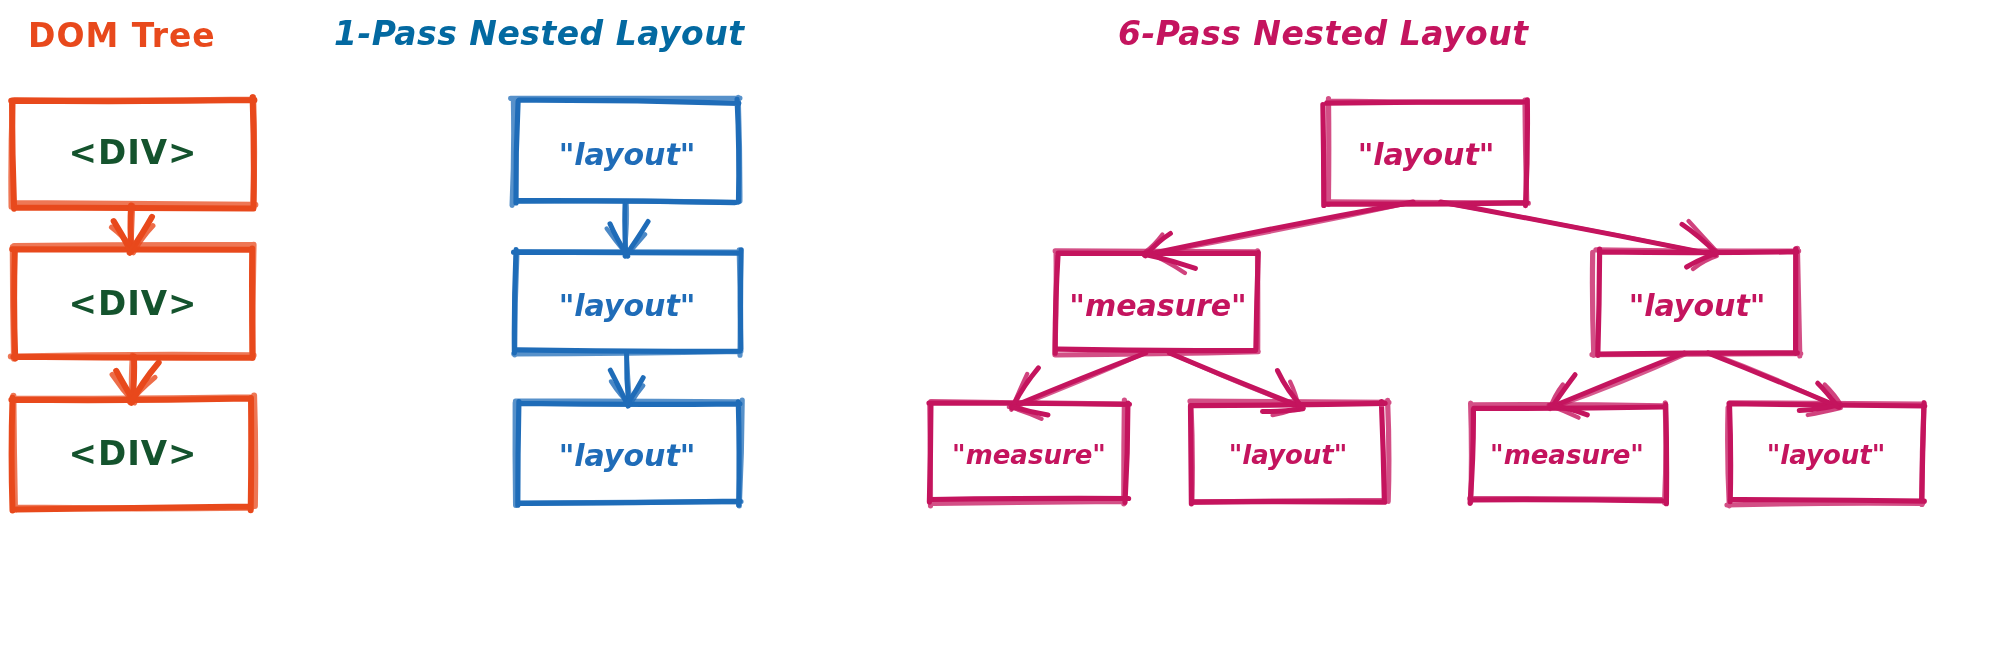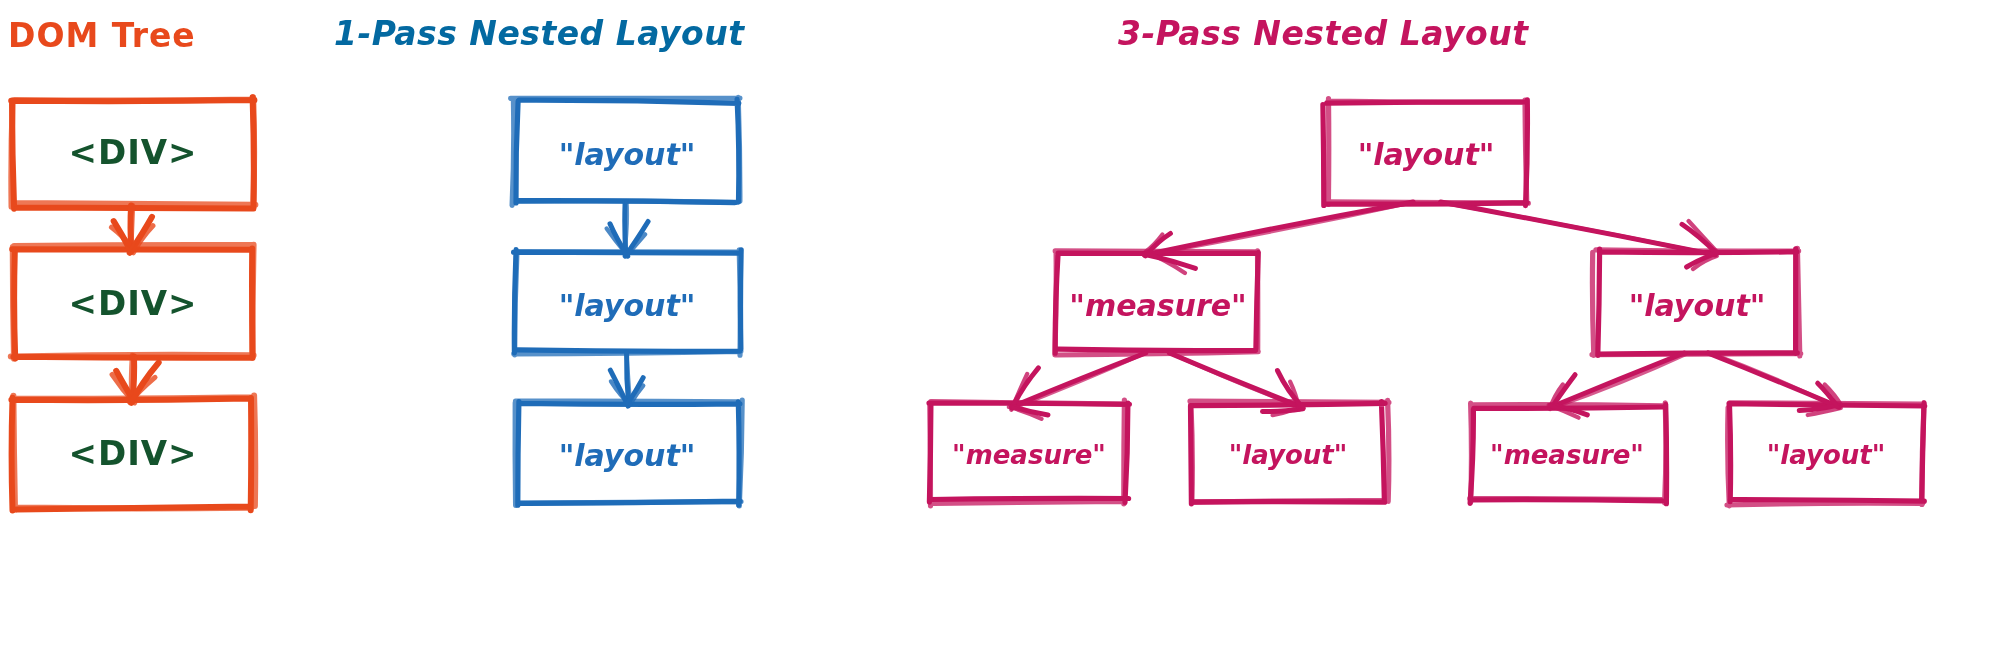--- a/index.html
+++ b/index.html
@@ -17,21 +17,21 @@
   }
   .col-title {
     position: absolute;
     white-space: nowrap;
     font-family: "DejaVu Sans", sans-serif;
     font-weight: 700;
     font-size: 33px;
     letter-spacing: 1px;
     user-select: none;
   }
-  .title-dom   { left: 8px;   top: 16px;  color: #E8491C; font-style: normal; }
+  .title-dom   { left: 28px;   top: 16px;  color: #E8491C; font-style: normal; }
   .title-1pass { left: 334px;  top: 14px;  color: #0369a1; font-style: italic; letter-spacing: 0.5px; }
   .title-2pass { left: 1118px; top: 14px;  color: #C4145E; font-style: italic; letter-spacing: 0.5px; }
 
   svg.layer {
     position: absolute;
     left: 0;
     top: 0;
     width: 1999px;
     height: 654px;
     overflow: visible;
@@ -50,21 +50,21 @@
   .lbl-crim   { color: #C4145E; font-size: 30px; font-style: italic; }
   .lbl-crim-s { color: #C4145E; font-size: 26px; font-style: italic; }
 </style>
 </head>
 <body>
 
 <div id="canvas">
 
   <div class="col-title title-dom">DOM Tree</div>
   <div class="col-title title-1pass">1-Pass Nested Layout</div>
-  <div class="col-title title-2pass">3-Pass Nested Layout</div>
+  <div class="col-title title-2pass">6-Pass Nested Layout</div>
 
   <svg class="layer" viewBox="0 0 1999 654" xmlns="http://www.w3.org/2000/svg">
     <g id="shapes" fill="none" stroke-linecap="round" stroke-linejoin="round">
         <path d="M 11.2 100.7 Q 133.0 101.9 254.4 100.1 M 252.6 97.2 Q 254.5 152.6 253.5 208.5 M 252.1 208.5 Q 134.1 207.8 16.2 207.4 M 14.1 208.7 Q 12.1 153.2 12.0 100.4" stroke="#E8491C" stroke-width="6" fill="none"></path>
         <path d="M 14.5 100.0 Q 134.9 101.4 253.7 99.6 M 253.2 97.3 Q 255.0 149.8 253.3 204.9 M 255.4 204.8 Q 132.0 203.8 11.9 203.1 M 11.5 206.6 Q 10.8 153.1 12.7 101.5" stroke="#E8491C" stroke-width="6" fill="none" opacity="0.75"></path>
         <path d="M 12.2 249.3 Q 131.3 249.5 251.6 249.8 M 252.2 248.4 Q 251.7 301.2 252.6 357.7 M 252.3 357.6 Q 133.6 358.0 13.4 356.8 M 15.2 358.4 Q 13.3 304.8 14.8 251.9" stroke="#E8491C" stroke-width="6" fill="none"></path>
         <path d="M 14.1 246.1 Q 134.5 244.6 252.6 245.1 M 253.6 244.7 Q 252.4 300.0 252.4 357.7 M 253.6 355.2 Q 132.5 354.0 10.8 356.4 M 14.0 358.6 Q 12.7 301.2 12.8 246.9" stroke="#E8491C" stroke-width="6" fill="none" opacity="0.75"></path>
         <path d="M 11.4 399.8 Q 129.3 400.9 249.8 398.6 M 251.0 398.0 Q 251.6 452.9 250.7 510.3 M 250.0 506.4 Q 134.9 507.6 16.5 509.4 M 12.5 510.4 Q 10.7 454.6 12.5 397.8" stroke="#E8491C" stroke-width="6" fill="none"></path>
         <path d="M 13.8 398.4 Q 134.2 399.5 253.3 397.3 M 254.1 395.4 Q 255.9 450.2 254.9 505.9 M 251.0 507.7 Q 132.5 509.1 13.9 507.6 M 15.0 509.6 Q 13.8 451.5 13.4 395.8" stroke="#E8491C" stroke-width="6" fill="none" opacity="0.75"></path>
         <path d="M 519.0 100.2 Q 628.9 99.9 738.8 103.4 M 737.1 99.4 Q 739.6 149.3 738.5 201.8 M 734.8 202.7 Q 625.2 200.2 518.6 200.7 M 516.0 203.0 Q 515.6 151.6 518.1 101.1" stroke="#1F6CB8" stroke-width="5.2" fill="none"></path>

